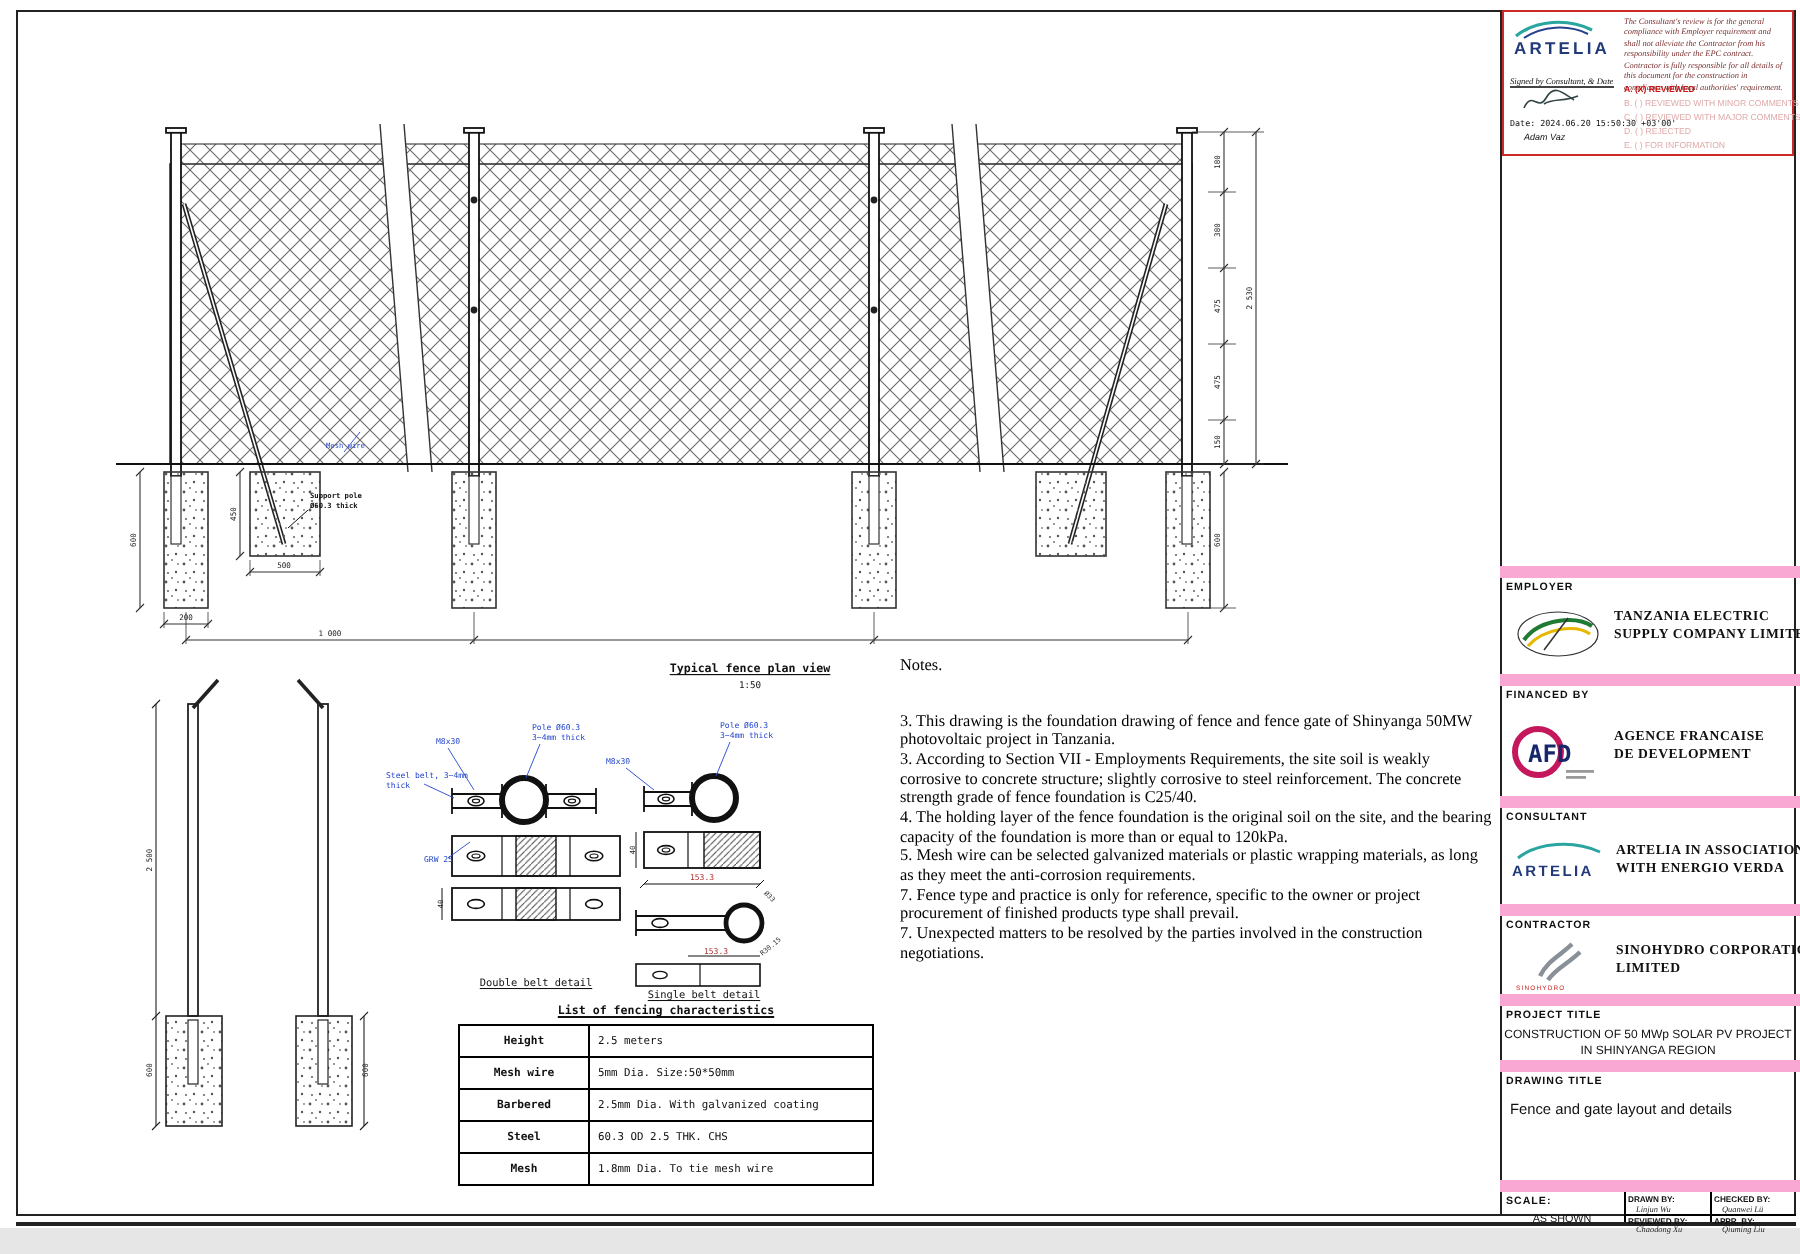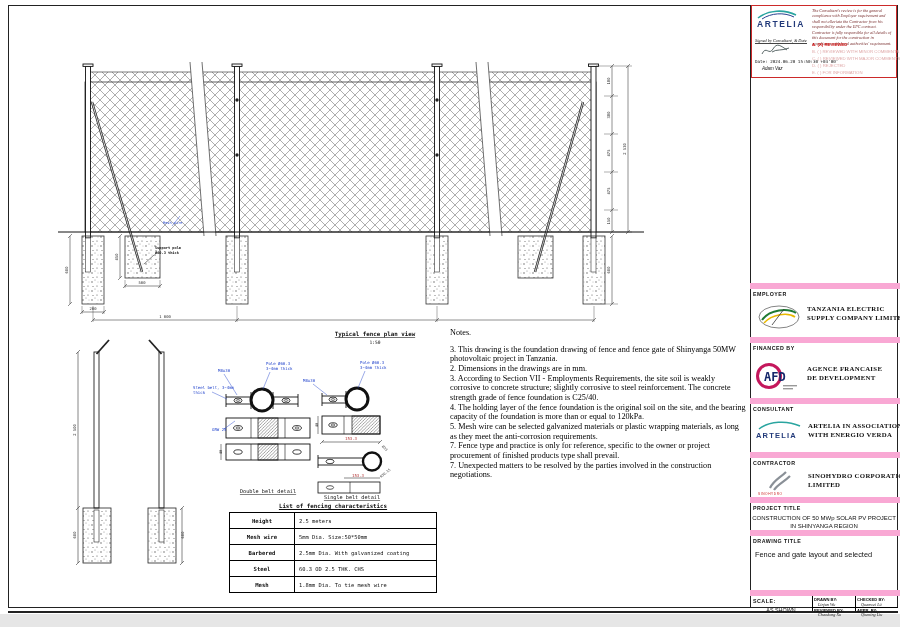--- a/index.html
+++ b/index.html
@@ -33,21 +33,21 @@
     font-size:6.8px;line-height:1.3;letter-spacing:.3px;white-space:nowrap;}
   .tb .center{left:0;width:148px;text-align:center;}
   .vdiv{position:absolute;top:0;width:1px;height:100%;background:#000;}
   .sign-hdr{position:absolute;font-size:4.1px;font-weight:bold;white-space:nowrap;}
   .sign-val{position:absolute;font-size:4.2px;font-style:italic;font-family:"Liberation Serif",serif;
     white-space:nowrap;color:#222;}
 
   
   #notes{left:450px;top:328px;width:297px;font-family:"Liberation Serif",serif;font-size:8.2px;
     line-height:1.18;color:#000;}
-  #notes .notes-title{margin-bottom:7px;}
+  #notes .notes-title{margin-bottom:18px;}
   #notes .note-item{margin:0;}
 
   
   #spec-table{left:229px;top:503px;width:208px;font-family:"DejaVu Sans Mono",monospace;}
   #spec-table .spec-title{text-align:center;font-size:5.8px;font-weight:bold;
     text-decoration:underline;margin-bottom:3px;}
   .spec-grid{border:1px solid #000;}
   .spec-row{display:flex;border-top:.8px solid #000;height:15px;}
   .spec-row:first-child{border-top:none;}
   .spec-lbl{width:64px;border-right:.8px solid #000;font-size:5.6px;font-weight:bold;
@@ -257,21 +257,20 @@
       <text x="358" y="477" fill="#b03030" font-size="4" text-anchor="middle">153.3</text>
       <text transform="rotate(45 384 449)" x="384" y="449" fill="#333" font-size="3.4" text-anchor="middle">Ø33</text>
       <text transform="rotate(-40 386 474)" x="386" y="474" fill="#333" font-size="3.4" text-anchor="middle">R30.15</text>
     </g>
     <text x="352" y="499" font-size="5.2" text-anchor="middle" text-decoration="underline" fill="#111">Single belt detail</text>
   </svg>
 
   <div id="notes" class="abs">
     <div class="notes-title">Notes.</div>
     <div class="note-item">3.  This drawing is the foundation drawing of fence and fence gate of Shinyanga 50MW photovoltaic project in Tanzania.</div>
-    <div class="note-item">2.  Dimensions in the drawings are in mm.</div>
     <div class="note-item">3.  According to Section VII - Employments Requirements, the site soil is weakly corrosive to concrete structure; slightly corrosive to steel reinforcement. The concrete strength grade of fence foundation is C25/40.</div>
     <div class="note-item">4.  The holding layer of the fence foundation is the original soil on the site, and the bearing capacity of the foundation is more than or equal to 120kPa.</div>
     <div class="note-item">5.  Mesh wire can be selected galvanized materials or  plastic wrapping materials, as long as they meet the anti-corrosion requirements.</div>
     <div class="note-item">7.  Fence type and practice is only for reference, specific to the owner or project procurement of finished products type shall prevail.</div>
     <div class="note-item">7.  Unexpected matters to be resolved by the parties involved in the construction negotiations.</div>
   </div>
 
   <div id="spec-table" class="abs">
     <div class="spec-title">List of fencing characteristics</div>
     <div class="spec-grid">
@@ -373,21 +372,21 @@
   </div>
 
   <div class="abs tb" style="top:497px;height:33px">
     <div class="hdr">PROJECT TITLE</div>
     <div class="abs center" style="top:12px;font-size:6px">CONSTRUCTION OF 50 MWp SOLAR PV PROJECT</div>
     <div class="abs center" style="top:20px;font-size:6px">IN SHINYANGA REGION</div>
   </div>
 
   <div class="abs tb" style="top:530px;height:30px">
     <div class="hdr">DRAWING TITLE</div>
-    <div class="abs" style="left:5px;top:14px;font-size:7.4px">Fence and gate layout and selected</div>
+    <div class="abs" style="left:5px;top:14px;font-size:7.4px">Fence and gate layout and details</div>
   </div>
 
 
   <div class="abs tb" style="top:590px;height:21px">
     <div class="vdiv" style="left:62px"></div>
     <div class="vdiv" style="left:105px"></div>
     <div class="abs" style="left:62px;top:10.5px;width:86px;height:1px;background:#000"></div>
     <div class="hdr">SCALE:</div>
     <div class="abs" style="left:0;width:62px;top:11px;text-align:center;font-size:5.4px">AS SHOWN</div>
     <div class="sign-hdr" style="left:64px;top:1px">DRAWN BY:</div>

